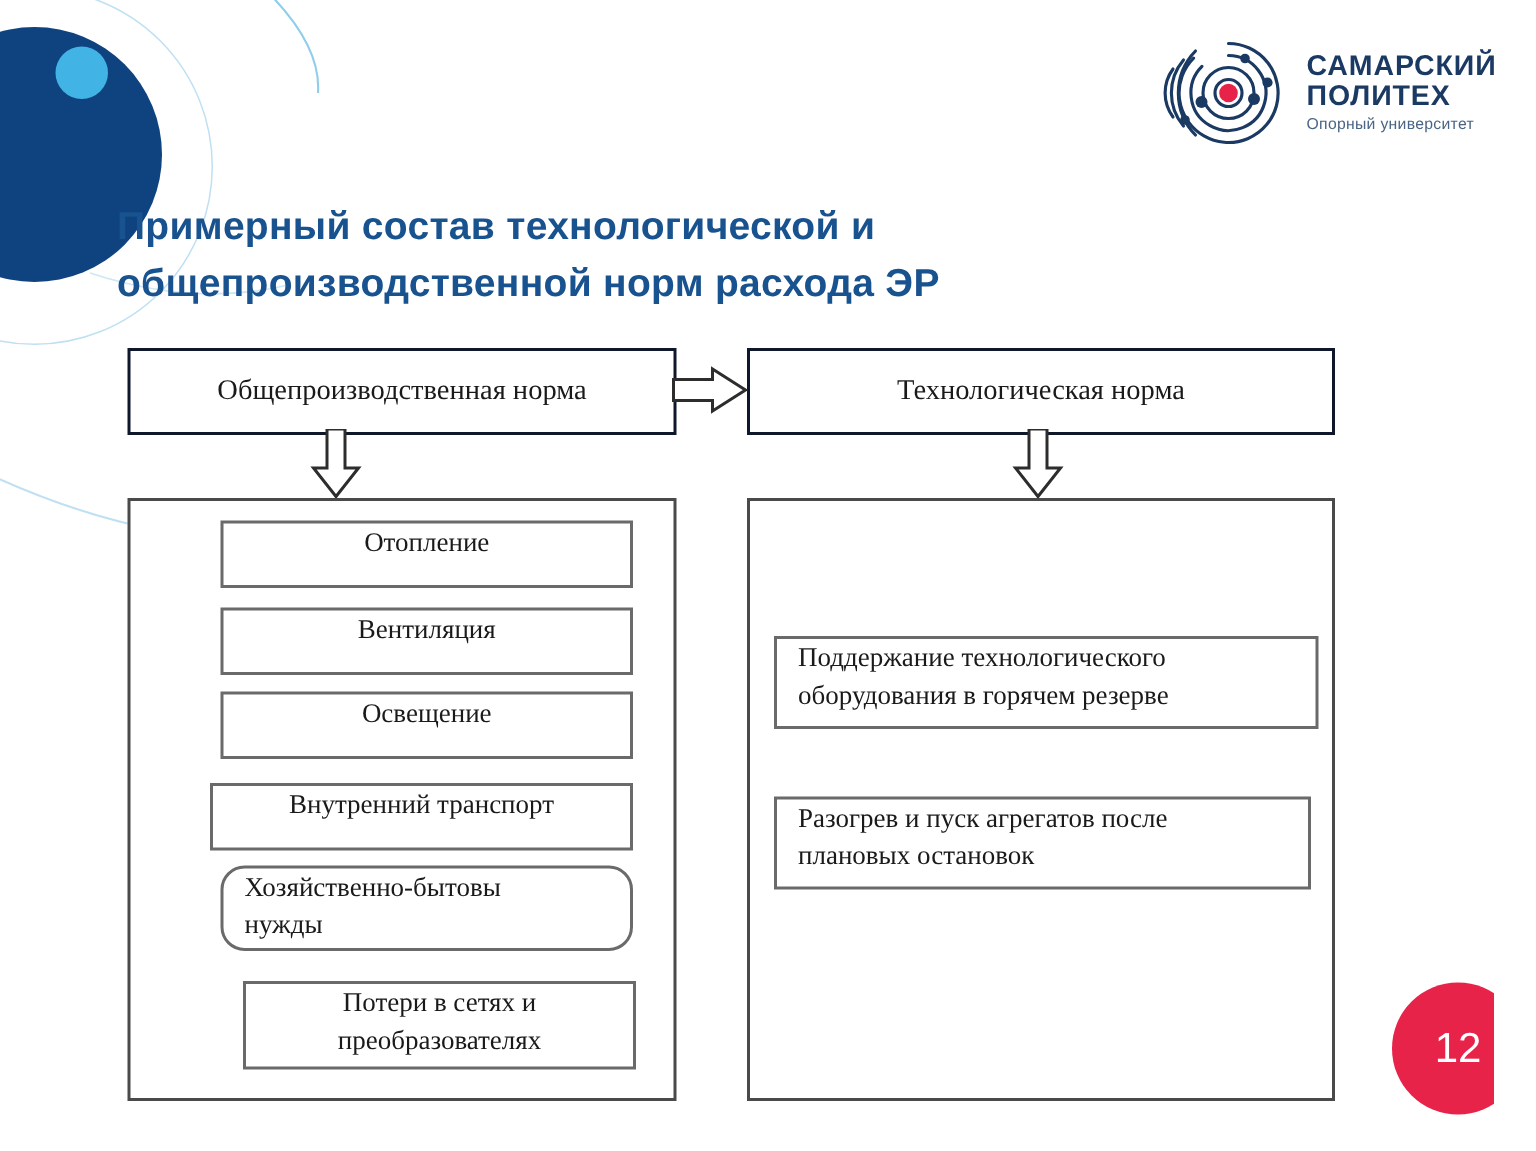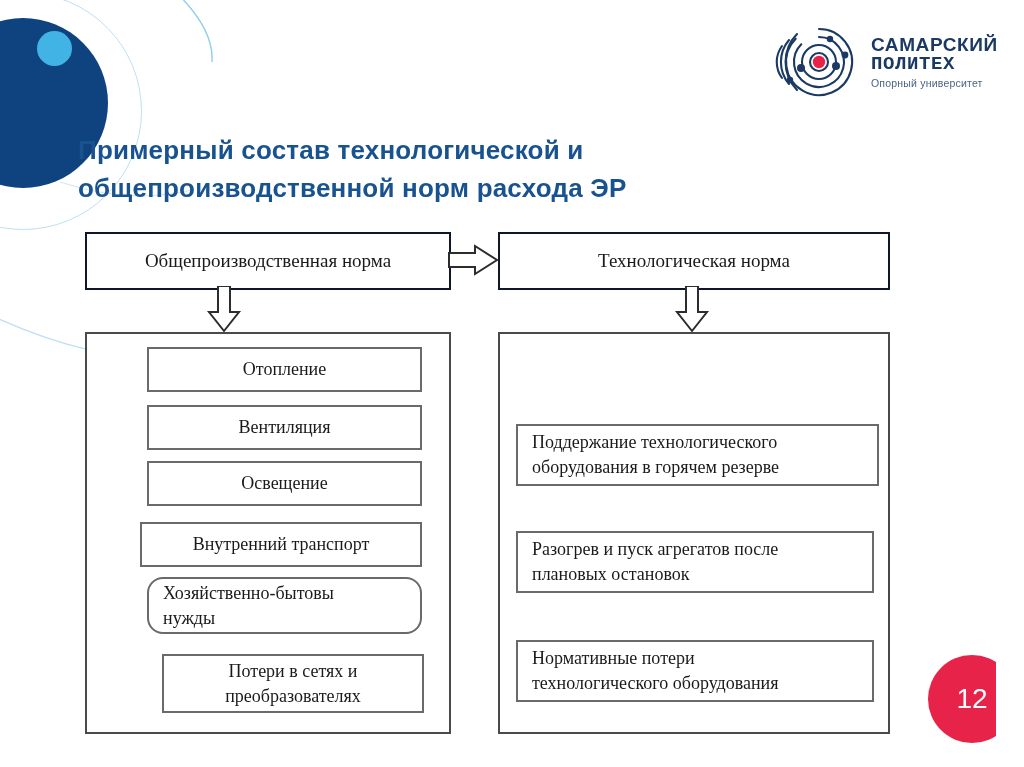--- a/index.html
+++ b/index.html
@@ -70,21 +70,21 @@
     justify-content: center;
     line-height: 1;
   }
   .logo-line1, .logo-line2 {
     color: #1b3a63;
     font-family: "Liberation Sans", sans-serif;
     font-weight: bold;
     font-size: 19px;
     letter-spacing: 0.6px;
   }
-  .logo-line2 { margin-top: 1px; font-family: Liberation Mono, monospace; }
+  .logo-line2 { margin-top: 1px; }
   .logo-sub {
     margin-top: 4px;
     color: #4a6485;
     font-family: "Liberation Sans", sans-serif;
     font-size: 10.5px;
     letter-spacing: 0.2px;
   }
 
   
   .title {
@@ -125,21 +125,21 @@
     background: #ffffff;
   }
   .panel-left  { left: 85px;  top: 332px; width: 362px; height: 398px; }
   .panel-right { left: 498px; top: 332px; width: 388px; height: 398px; }
 
   .item-box {
     position: absolute;
     border: 2px solid #6a6a6a;
     background: #ffffff;
     display: flex;
-    align-items: center;
+    align-items: flex-start;
     font-family: "Liberation Serif", serif;
     font-size: 18px;
     color: #1a1a1a;
     line-height: 25px;
     box-sizing: border-box;
   }
   .item-center { justify-content: center; text-align: center; }
   .item-left   { justify-content: flex-start; text-align: left; padding-left: 14px; }
   .item-box span { display: block; white-space: pre-line; }
 
@@ -255,23 +255,19 @@
     <div class="panel panel-right"></div>
 
     <div class="item-box item-left" style="left:516px; top:424px; width:363px; height:62px;">
       <span>Поддержание технологического
 оборудования в горячем резерве</span>
     </div>
     <div class="item-box item-left" style="left:516px; top:531px; width:358px; height:62px;">
       <span>Разогрев и пуск агрегатов после
 плановых остановок</span>
     </div>
-    <div class="item-box item-left" style="left:516px; top:640px; width:358px; height:62px;">
-      <span>Нормативные потери
-технологического оборудования</span>
-    </div>
   </div>
 
   <div class="page-badge">
     <span>12</span>
   </div>
 
 </div>
 
 </body></html>

